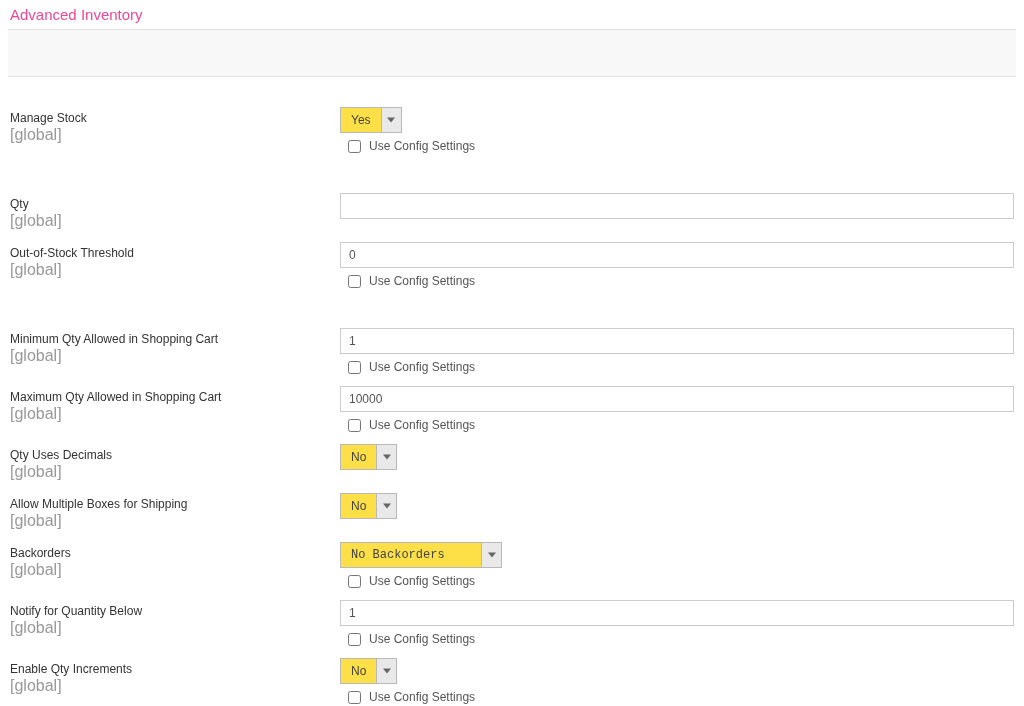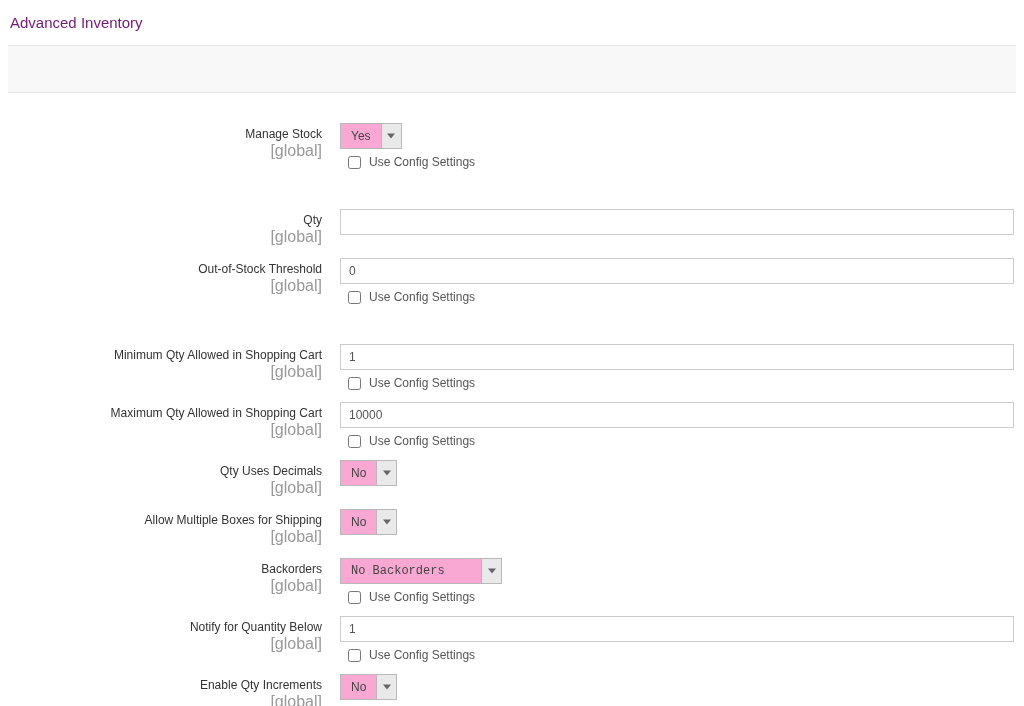--- a/index.html
+++ b/index.html
@@ -5,43 +5,42 @@
   * { box-sizing: border-box; }
   body {
     margin: 0;
     font-family: Arial, Helvetica, sans-serif;
     font-size: 13px;
     color: #333;
     background: #fff;
     width: 1024px;
   }
   .page-title {
-    padding: 14px 10px;
+    padding: 6px 10px;
     font-size: 15px;
-    color: #701a75;
+    color: #ec4899;
   }
   .sub-band {
     height: 48px;
     background: #f8f8f8;
     border-top: 1px solid #e3e3e3;
     border-bottom: 1px solid #e3e3e3;
     margin: 0 8px;
   }
   .form {
     padding: 30px 10px 20px 10px;
   }
   .row {
     display: flex;
     align-items: flex-start;
     margin-bottom: 12px;
   }
   .row.gap-after { margin-bottom: 40px; }
   .label-col {
     width: 330px;
-    text-align: right;
     padding-right: 18px;
     padding-top: 4px;
     font-size: 12px;
     color: #333;
   }
   .scope {
     display: block;
     color: #999;
     font-size: 16px;
     margin-top: 1px;
@@ -63,21 +62,21 @@
     display: inline-flex;
     align-items: stretch;
     height: 26px;
     border: 1px solid #b9b9b9;
   }
   .select .value {
     display: inline-flex;
     align-items: center;
     padding: 0 10px;
     min-width: 28px;
-    background: #f9a8d4;
+    background: #fde047;
     font-size: 12px;
     color: #444;
   }
   .select .caret {
     width: 20px;
     background: #e9e9e9;
     border-left: 1px solid #b9b9b9;
     display: inline-flex;
     align-items: center;
     justify-content: center;

